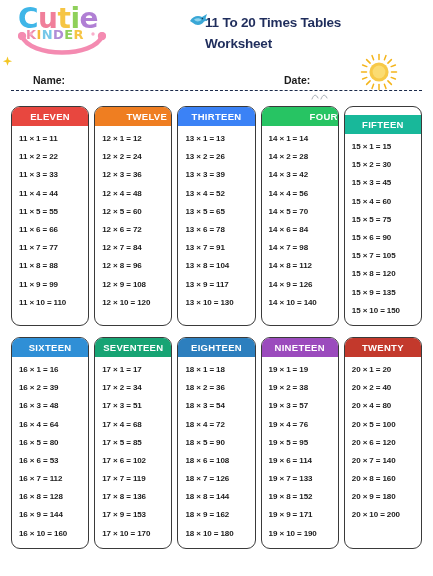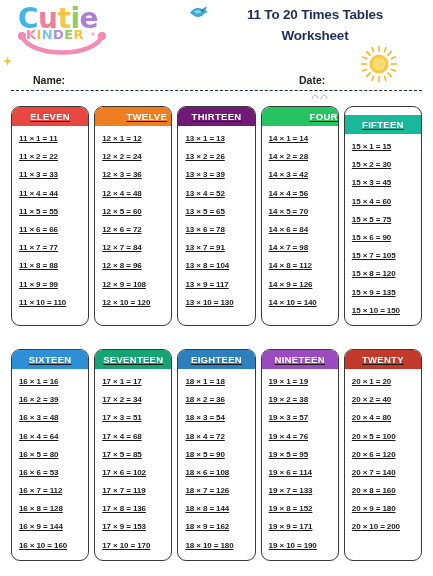--- a/index.html
+++ b/index.html
@@ -65,23 +65,23 @@
     position: absolute;
     left: 4px;
     top: 24px;
     width: 88px;
     height: 30px;
   }
 
   .title-block {
     position: absolute;
     right: 8px;
-    top: 4px;
+    top: 12px;
     width: 220px;
-    text-align: center;
+    text-align: left;
   }
   .title-line {
     position: relative;
     font-size: 13.5px;
     font-weight: bold;
     color: #1f2d5c;
     line-height: 21px;
     letter-spacing: -0.2px;
     white-space: nowrap;
     z-index: 2;
@@ -117,43 +117,42 @@
     margin: 0 11px;
   }
   .nd-label {
     position: absolute;
     font-size: 10.5px;
     font-weight: bold;
     color: #1b1b1b;
     top: 2px;
   }
   .nd-name { left: 22px; }
-  .nd-date { left: 288px; }
+  .nd-date { left: 273px; }
   .nd-rule {
     position: absolute;
     left: 0;
     right: 0;
     top: 18px;
     border-top: 1.6px dashed #1b2a4a;
   }
   .nd-squiggle {
     position: absolute;
     left: 300px;
     top: 21px;
     width: 18px;
     height: 8px;
   }
 
   
   .grid {
     margin: 4px 11px 0 11px;
     display: flex;
     flex-direction: column;
-    gap: 23px;
-    text-decoration: underline;
+    gap: 11px;
   }
   .grid-row {
     display: flex;
     gap: 5px;
   }
   .card {
     flex: 1 1 0;
     min-width: 0;
     border: 1.3px solid #3a3a3a;
     border-radius: 9px;
@@ -281,21 +280,21 @@
         <div class="row-item">12 × 5 = 60</div>
         <div class="row-item">12 × 6 = 72</div>
         <div class="row-item">12 × 7 = 84</div>
         <div class="row-item">12 × 8 = 96</div>
         <div class="row-item">12 × 9 = 108</div>
         <div class="row-item">12 × 10 = 120</div>
       </div>
     </div>
 
     <div class="card">
-      <div class="card-header" style="background: #701a75;">THIRTEEN</div>
+      <div class="card-header" style="background: #3b82f6;">THIRTEEN</div>
       <div class="card-body">
         <div class="row-item">13 × 1 = 13</div>
         <div class="row-item">13 × 2 = 26</div>
         <div class="row-item">13 × 3 = 39</div>
         <div class="row-item">13 × 4 = 52</div>
         <div class="row-item">13 × 5 = 65</div>
         <div class="row-item">13 × 6 = 78</div>
         <div class="row-item">13 × 7 = 91</div>
         <div class="row-item">13 × 8 = 104</div>
         <div class="row-item">13 × 9 = 117</div>

